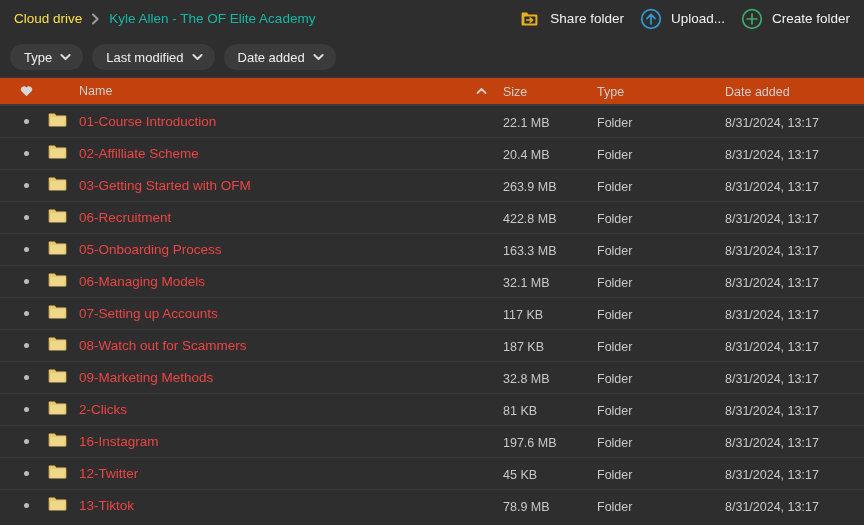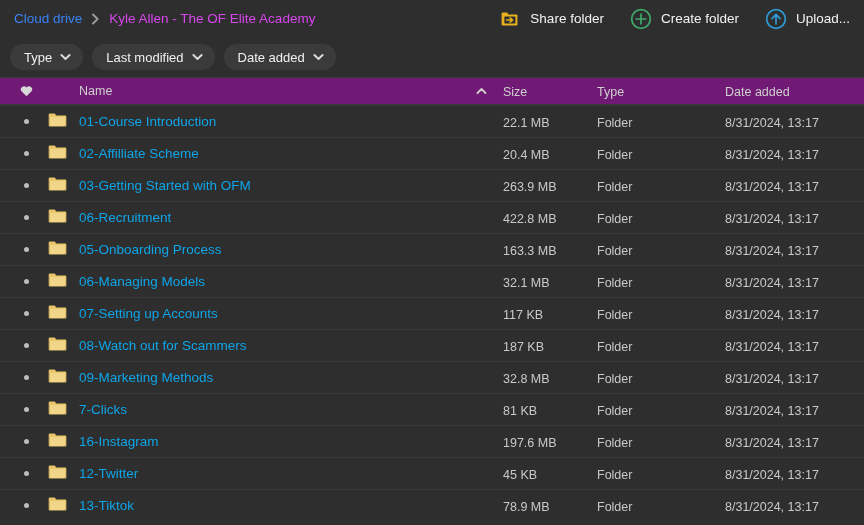--- a/index.html
+++ b/index.html
@@ -27,42 +27,42 @@
   }
 
   .breadcrumb {
     display: flex;
     align-items: center;
     gap: 9px;
     flex: 0 0 auto;
   }
   .crumb-root {
     font-size: 13.5px;
-    color: #3b82f6;
+    color: #fde047;
     white-space: nowrap;
     cursor: pointer;
   }
   .crumb-sep {
     color: #9a9a9a;
     font-size: 11px;
     line-height: 1;
     display: flex;
     align-items: center;
   }
   .crumb-current {
     font-size: 13.5px;
-    color: #d946ef;
+    color: #14b8a6;
     white-space: nowrap;
   }
 
   .topbar-actions {
     margin-left: auto;
     display: flex;
     align-items: center;
-    gap: 26px;
+    gap: 16px;
     padding-right: 2px;
   }
   .action {
     display: flex;
     align-items: center;
     gap: 9px;
     cursor: pointer;
     white-space: nowrap;
   }
   .action-label {
@@ -115,42 +115,42 @@
     display: flex;
     align-items: center;
     height: 32px;
     border-top: 1px solid #3a3a3a;
     padding-left: 10px;
   }
   .row.header {
     height: 28px;
     border-top: 1px solid #3a3a3a;
     border-bottom: 1px solid #3a3a3a;
-    background: #701a75;
+    background: #c2410c;
   }
   .row.data { cursor: pointer; }
 
   .c-fav   { width: 33px; display: flex; align-items: center; justify-content: center; flex: 0 0 33px; }
   .c-icon  { width: 32px; display: flex; align-items: center; justify-content: flex-start; flex: 0 0 32px; padding-left: 5px; }
   .c-name  { flex: 1 1 auto; min-width: 0; display: flex; align-items: center; padding-left: 4px; }
   .c-sort  { width: 26px; display: flex; align-items: center; justify-content: center; flex: 0 0 26px; }
   .c-size  { width: 100px; flex: 0 0 100px; padding-left: 9px; }
   .c-type  { width: 130px; flex: 0 0 130px; padding-left: 3px; }
   .c-date  { width: 140px; flex: 0 0 140px; padding-left: 1px; }
 
   .hdr-text {
     font-size: 12.5px;
     color: #cfcfcf;
     white-space: nowrap;
   }
   .hdr-text.clickable { cursor: pointer; }
 
   .cell-name {
     font-size: 13.5px;
-    color: #0ea5e9;
+    color: #ef4444;
     white-space: nowrap;
     overflow: hidden;
     text-overflow: ellipsis;
   }
   .cell-sub {
     font-size: 12.5px;
     color: #c9c9c9;
     white-space: nowrap;
   }
 
@@ -188,35 +188,35 @@
           <rect x="4.4" y="7.6" width="11" height="7" rx="0.6" fill="#2e2e2e"></rect>
           <path d="M6.6 11.1h5.2M10 8.9l2.6 2.2-2.6 2.2" fill="none" stroke="#e8b020" stroke-width="1.5" stroke-linecap="round" stroke-linejoin="round"></path>
         </svg>
       </span>
       <span class="action-label">Share folder</span>
     </div>
 
     <div class="action">
       <span class="action-icon">
         <svg width="22" height="22" viewBox="0 0 22 22" aria-hidden="true">
-          <circle cx="11" cy="11" r="9.3" fill="none" stroke="#3faa6a" stroke-width="1.7"></circle>
-          <path d="M11 6.2v9.6M6.2 11h9.6" stroke="#3faa6a" stroke-width="1.7" stroke-linecap="round"></path>
-        </svg>
-      </span>
-      <span class="action-label">Create folder</span>
+          <circle cx="11" cy="11" r="9.3" fill="none" stroke="#2e9bd6" stroke-width="1.7"></circle>
+          <path d="M11 16V6.6M7 10.6 11 6.4l4 4.2" fill="none" stroke="#2e9bd6" stroke-width="1.7" stroke-linecap="round" stroke-linejoin="round"></path>
+        </svg>
+      </span>
+      <span class="action-label">Upload...</span>
     </div>
 
     <div class="action">
       <span class="action-icon">
         <svg width="22" height="22" viewBox="0 0 22 22" aria-hidden="true">
-          <circle cx="11" cy="11" r="9.3" fill="none" stroke="#2e9bd6" stroke-width="1.7"></circle>
-          <path d="M11 16V6.6M7 10.6 11 6.4l4 4.2" fill="none" stroke="#2e9bd6" stroke-width="1.7" stroke-linecap="round" stroke-linejoin="round"></path>
-        </svg>
-      </span>
-      <span class="action-label">Upload...</span>
+          <circle cx="11" cy="11" r="9.3" fill="none" stroke="#3faa6a" stroke-width="1.7"></circle>
+          <path d="M11 6.2v9.6M6.2 11h9.6" stroke="#3faa6a" stroke-width="1.7" stroke-linecap="round"></path>
+        </svg>
+      </span>
+      <span class="action-label">Create folder</span>
     </div>
 
   </div>
 </div>
 
 <div class="filters">
 
   <div class="chip">
     <span class="chip-label">Type</span>
     <span class="chip-caret">
@@ -529,21 +529,21 @@
     <div class="c-icon">
       <span>
         <svg width="19" height="16" viewBox="0 0 19 16" aria-hidden="true">
           <path d="M0.7 2.5a1 1 0 0 1 1-1h5l1.6 1.9h9a1 1 0 0 1 1 1v9.1a1 1 0 0 1-1 1H1.7a1 1 0 0 1-1-1z" fill="#e9c56a"></path>
           <path d="M1.9 5.1h15.1v8.2a.7.7 0 0 1-.7.7H2.6a.7.7 0 0 1-.7-.7z" fill="#f1d храм"></path>
           <path d="M1.9 5.1h15.1v8.2a.7.7 0 0 1-.7.7H2.6a.7.7 0 0 1-.7-.7z" fill="#f0d689"></path>
         </svg>
       </span>
     </div>
     <div class="c-name">
-      <span class="cell-name">7-Clicks</span>
+      <span class="cell-name">2-Clicks</span>
     </div>
     <div class="c-sort"></div>
     <div class="c-size">
       <span class="cell-sub">81 KB</span>
     </div>
     <div class="c-type">
       <span class="cell-sub">Folder</span>
     </div>
     <div class="c-date">
       <span class="cell-sub">8/31/2024, 13:17</span>

